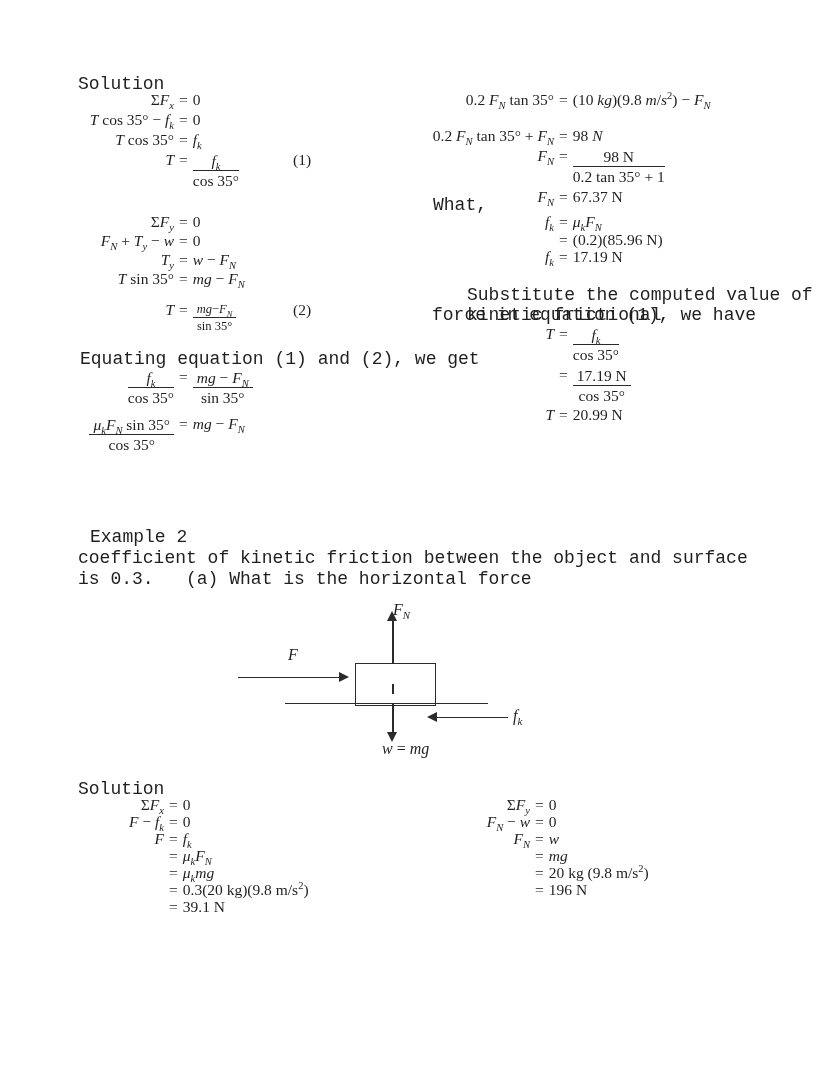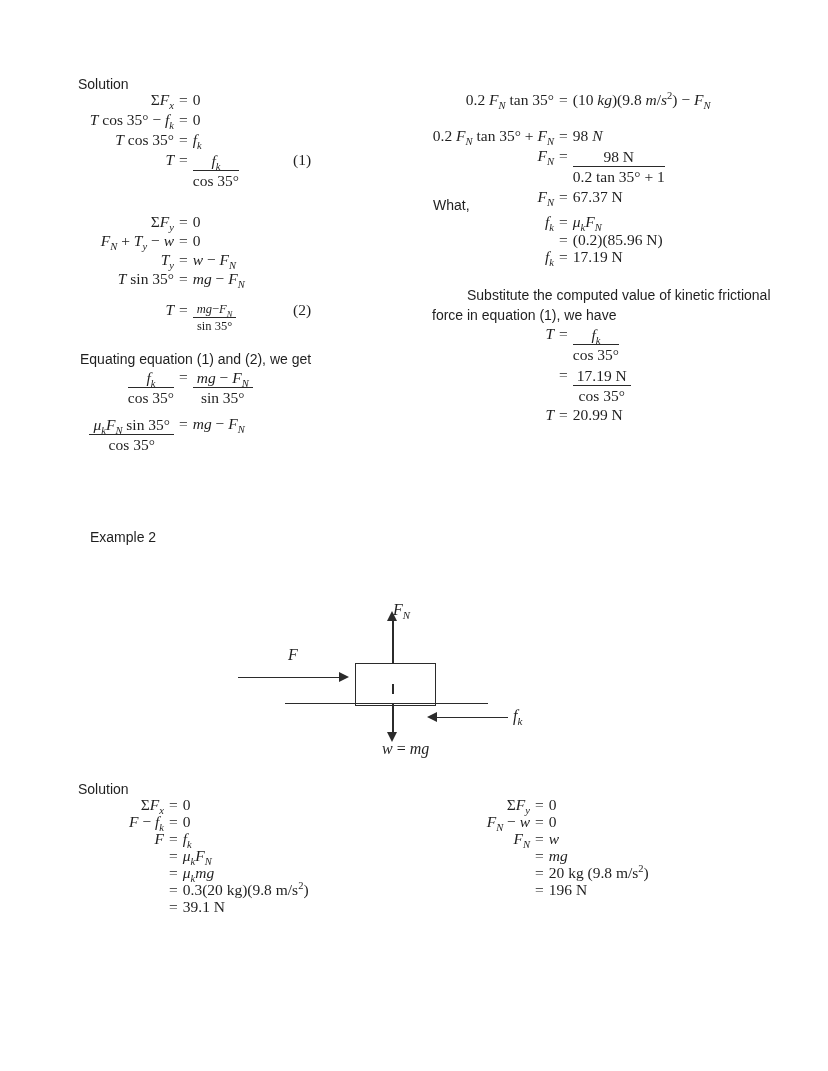--- a/index.html
+++ b/index.html
@@ -1,21 +1,21 @@
 <!DOCTYPE html>
 <html><head>
 <meta charset="utf-8">
 <style>
   html,body{margin:0;padding:0;}
   body{
     width:828px;height:1071px;position:relative;background:#ffffff;
     color:#1f1f1f;font-family:"Liberation Serif",serif;overflow:hidden;
   }
   .abs{position:absolute;}
-  .sans{font-family:Liberation Sans, sans-serif;font-size:14px;line-height:20px;}
+  .sans{font-family:Liberation Mono, monospace;font-size:18px;line-height:20px;}
   .eqb{font-size:15.5px;}
   .eqrow{display:flex;position:relative;line-height:var(--lh,20px);white-space:nowrap;}
   .eqrow .lhs{display:inline-block;width:var(--lhsw,96px);text-align:right;}
   .eqrow .eqs{padding:0 5px;}
   .eqrow .tag{position:absolute;left:var(--tagx,215px);}
   sub{font-size:68%;font-style:italic;line-height:0;}
   sup{font-size:68%;line-height:0;}
   .frac{display:inline-flex;flex-direction:column;text-align:center;vertical-align:middle;line-height:17px;margin:2px 0;}
   .frac .num{border-bottom:1.2px solid #2a2a2a;padding:0 4px 1px 4px;}
   .frac .den{padding-top:1px;}
@@ -210,20 +210,21 @@
 <div class="abs eqb rb5">
     <div class="eqrow">
       <span class="lhs"><span><i>T</i></span></span>
       <span class="eqs">=</span>
       <span class="rhs"><span>20.99 N</span></span>
     </div>
   </div>
 
 <div class="abs sans ex2-title">Example 2</div>
 <div class="abs sans ex2-para">
+  <div class="para-line">coefficient of kinetic friction between the object and surface is 0.3.   (a) What is the horizontal force</div>
 </div>
 
 <div class="abs diagram">
   <span class="dlabel" style="left:163px;top:1px;"><i>F</i><sub>N</sub></span>
   <span class="tri tri-up" style="left:157px;top:11px;"></span>
   <span class="dline" style="left:162px;top:20px;width:1.5px;height:50px;"></span>
 
   <span class="block-rect"></span>
   <span class="dline" style="left:162px;top:84px;width:1.5px;height:10px;"></span>
 

